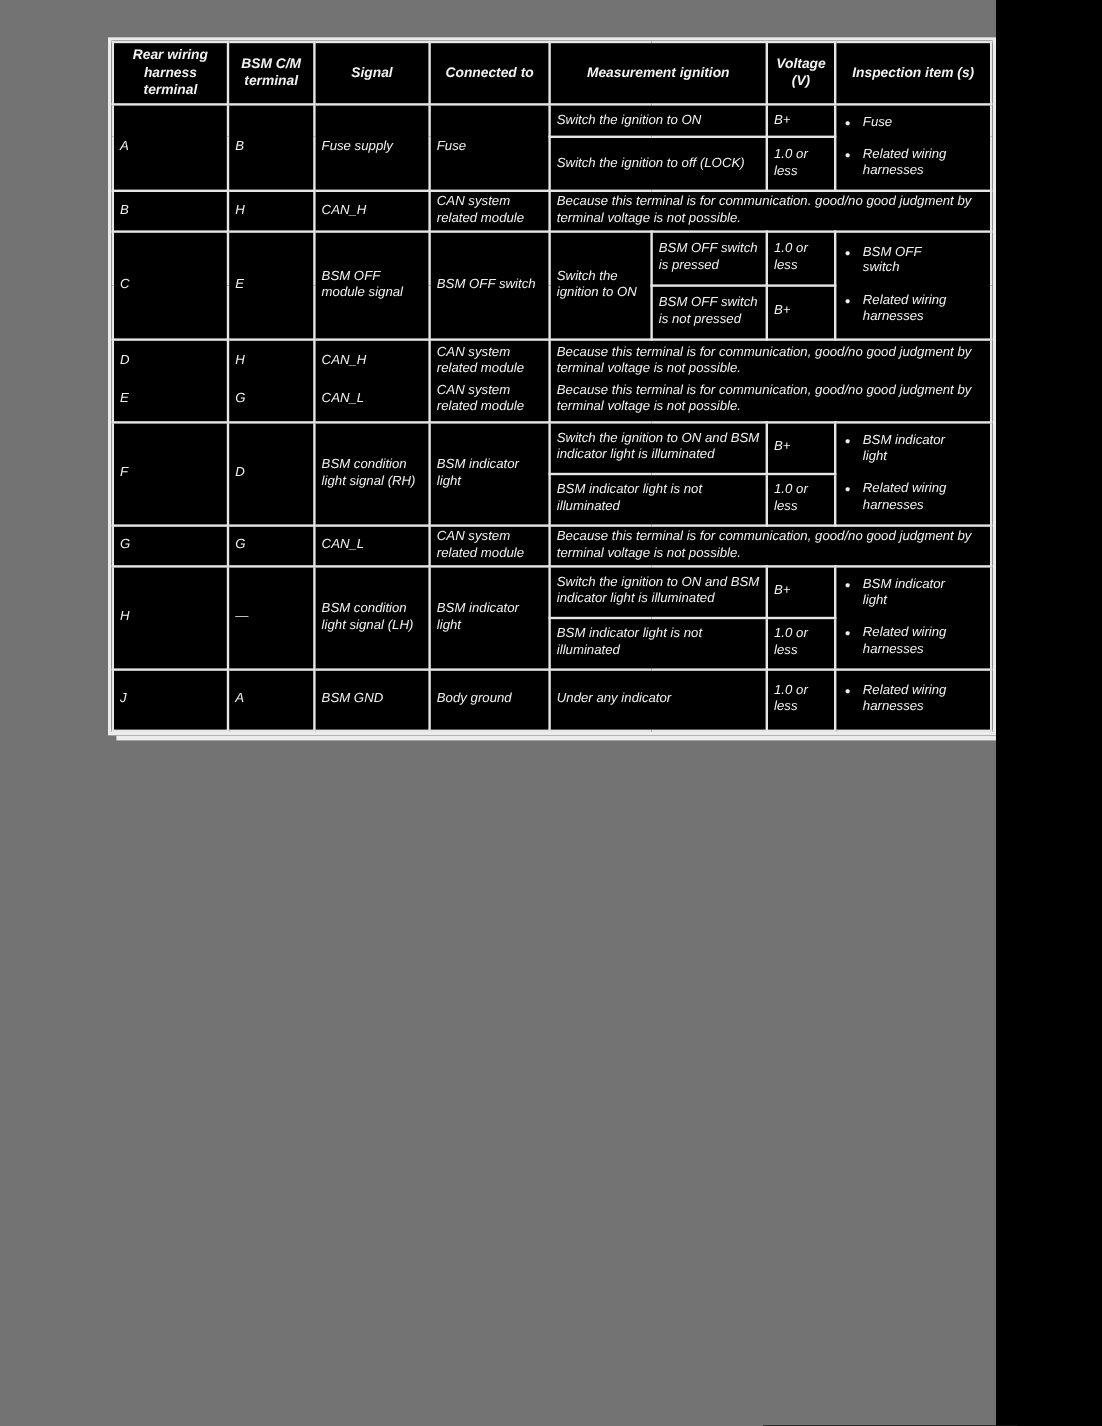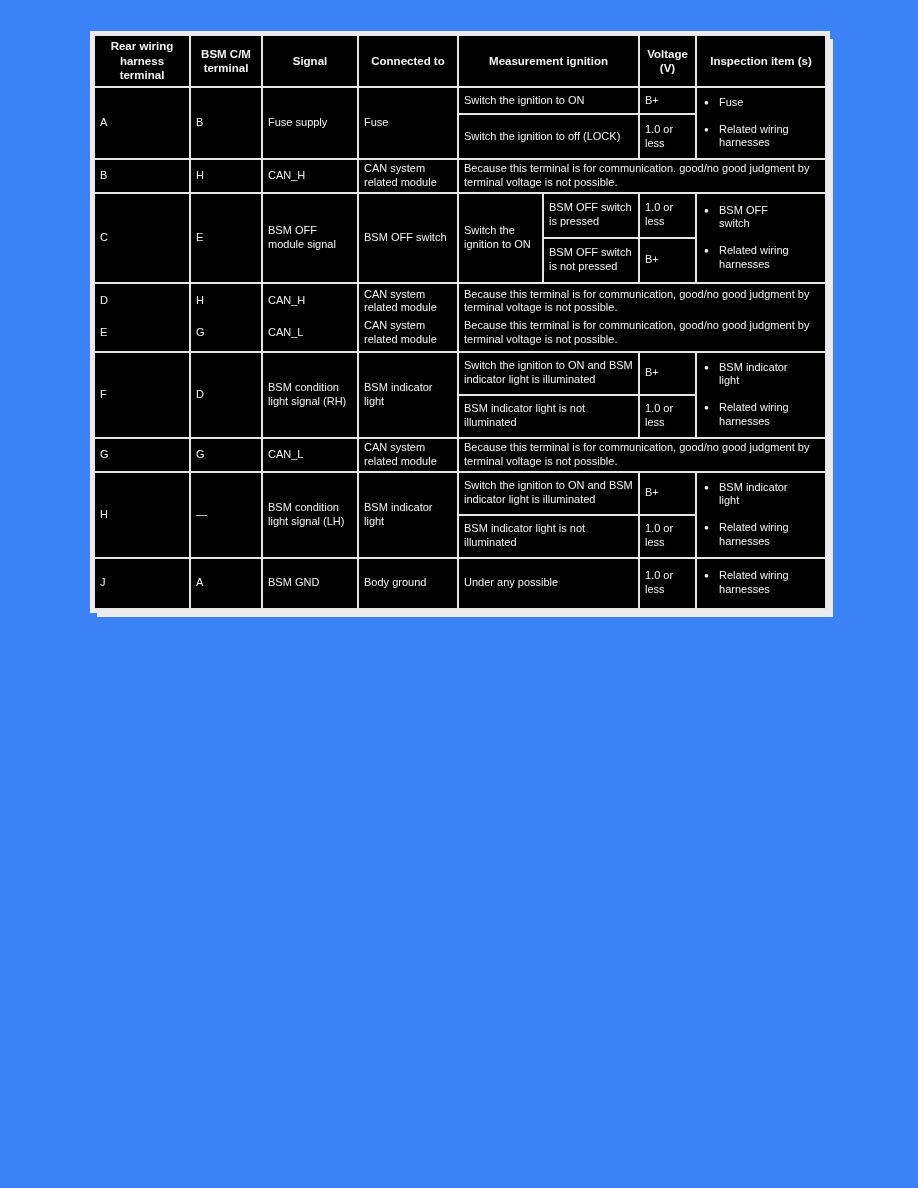--- a/index.html
+++ b/index.html
@@ -5,24 +5,25 @@
   html, body {
     margin: 0;
     padding: 0;
     background: #000000;
     width: 918px;
     height: 1188px;
     font-family: "Liberation Sans", sans-serif;
   }
   .page {
     position: relative;
-    width: 918px;
+    width: 830px;
     height: 1188px;
-    background: #3b82f6;
+    background: #737373;
     overflow: hidden;
+    font-style: italic;
   }
   .table-wrap {
     position: absolute;
     left: 90px;
     top: 31px;
     border: 3px solid #ececec;
     background: #000;
     
     box-shadow: 5px 6px 0 -2px #ececec;
   }
@@ -275,21 +276,21 @@
       <tr class="h-h2">
         <td colspan="2">BSM indicator light is not illuminated</td>
         <td class="volt">1.0 or less</td>
       </tr>
 
       <tr class="h-j">
         <td>J</td>
         <td>A</td>
         <td>BSM GND</td>
         <td>Body ground</td>
-        <td colspan="2">Under any possible</td>
+        <td colspan="2">Under any indicator</td>
         <td class="volt">1.0 or less</td>
         <td class="insp">
           <div class="insp-list">
             <div class="insp-item">
               <span class="bullet">●</span>
               <span class="insp-text">Related wiring harnesses</span>
             </div>
           </div>
         </td>
       </tr>

